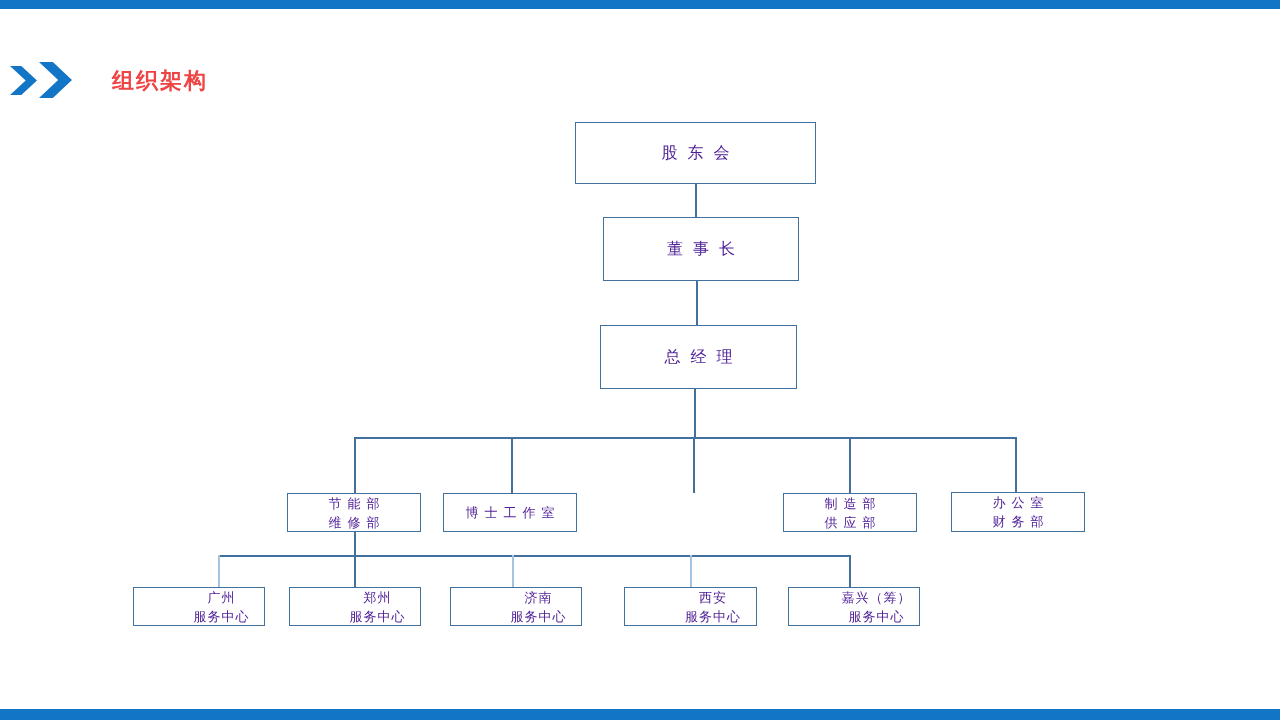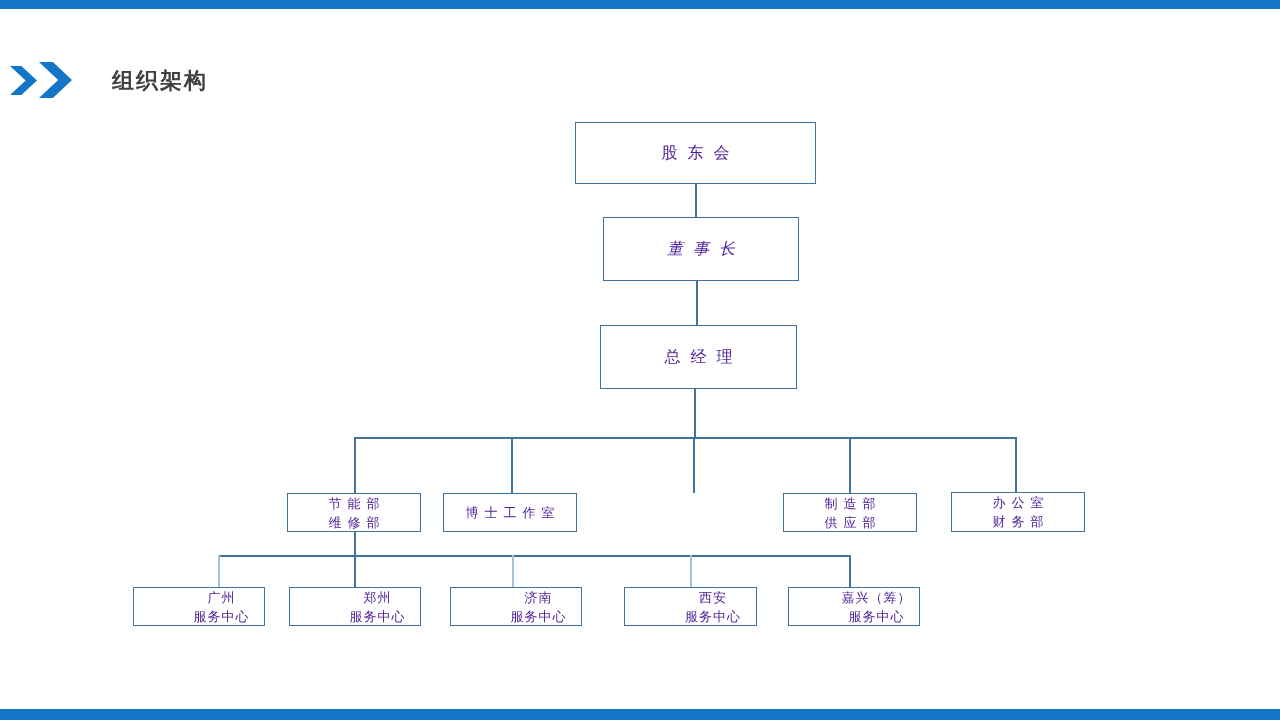--- a/index.html
+++ b/index.html
@@ -10,37 +10,37 @@
   .accent-bar{position:absolute;left:0;width:1280px;background:#1375C6;}
   .accent-bar.top{top:0;height:9px;}
   .accent-bar.bottom{bottom:0;height:11px;}
 
   
   .chev{position:absolute;background:#1375C6;
     clip-path:polygon(0 0,42% 0,100% 50%,42% 100%,0 100%,58% 50%);}
   .chev.c1{left:10px;top:66px;width:27px;height:29px;}
   .chev.c2{left:39px;top:62px;width:33px;height:36px;}
   .page-title{position:absolute;left:112px;top:66px;margin:0;
-    font-size:22px;font-weight:bold;color:#404040;letter-spacing:2px;}
+    font-size:22px;font-weight:bold;color:#ef4444;letter-spacing:2px;}
 
   
   .node{position:absolute;box-sizing:border-box;background:#fff;
     border:1.5px solid #41719C;color:#4c1d95;
     display:flex;flex-direction:column;align-items:center;justify-content:center;
     text-align:center;font-family:"Liberation Serif","DejaVu Serif",serif;}
   .node .line:empty{display:none;}
   .lv-top{font-size:16px;}
   .lv-top .line{letter-spacing:10px;margin-right:-10px;}
   .lv4{font-size:13px;line-height:19px;}
   .lv4 .line{letter-spacing:6px;margin-right:-6px;}
   .lv5{font-size:13px;line-height:19px;padding-left:44px;}
   .lv5 .line{letter-spacing:1px;margin-right:-1px;}
 
   .n-root{left:575px;top:122px;width:241px;height:62px;}
-  .n-chair{left:603px;top:217px;width:196px;height:64px;font-style:italic;}
+  .n-chair{left:603px;top:217px;width:196px;height:64px;}
   .n-gm{left:600px;top:325px;width:197px;height:64px;}
 
   .n-d0{left:287px;top:493px;width:134px;height:39px;}
   .n-d1{left:443px;top:493px;width:134px;height:39px;}
   .n-d2{left:625px;top:493px;width:134px;height:39px;}
   .n-d3{left:783px;top:493px;width:134px;height:39px;}
   .n-d4{left:951px;top:492px;width:134px;height:40px;}
 
   .n-s0{left:133px;top:587px;width:132px;height:39px;}
   .n-s1{left:289px;top:587px;width:132px;height:39px;}

